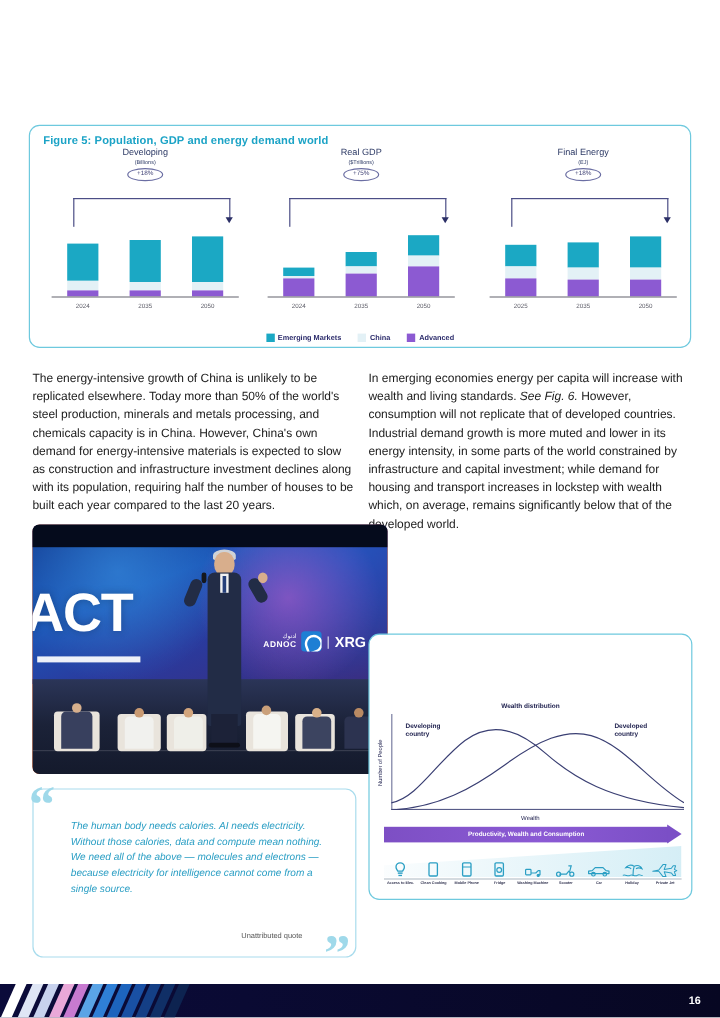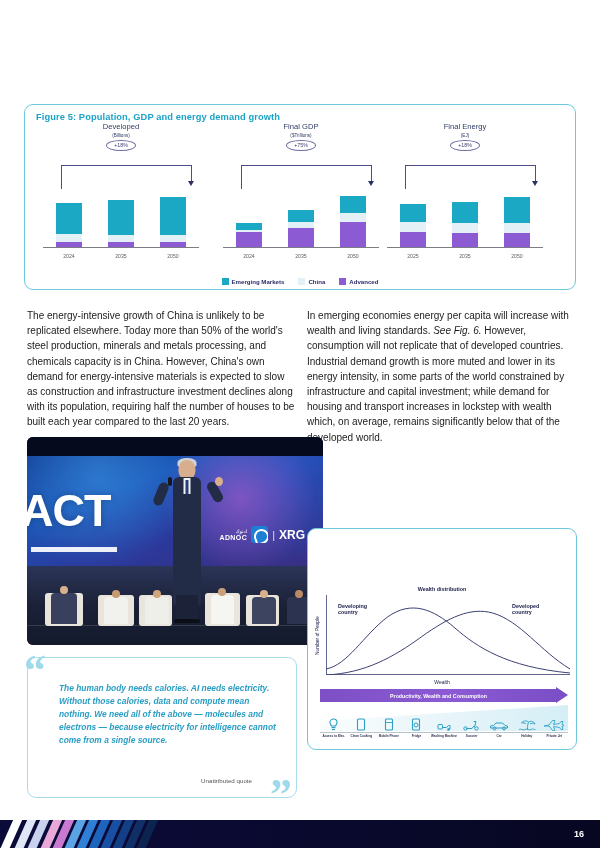--- a/index.html
+++ b/index.html
@@ -141,21 +141,21 @@
   .q-open {
     position:absolute; left:-4px; top:-9px; font-size:44px; color:#9fd9ea;
     font-family:"Liberation Serif", serif; font-weight:bold; line-height:1;
   }
   .q-close {
     position:absolute; right:4px; bottom:-20px; font-size:44px; color:#9fd9ea;
     font-family:"Liberation Serif", serif; font-weight:bold; line-height:1;
   }
   .q-text {
     position:absolute; left:31px; right:16px; top:24px;
-    font-size:8.4px; line-height:1.55; font-style:italic; font-weight:bold;
+    font-size:8.4px; line-height:1.55; font-style:italic; font-weight:normal;
     color:#2a9ec4;
   }
   .q-attr {
     position:absolute; right:44px; bottom:13px; font-size:6.2px; color:#555;
   }
 
   
   .fig6 {
     position:absolute; left:307px; top:528px; width:270px; height:222px;
     border:1px solid #6ec9de; border-radius:9px; background:#fff;
@@ -202,24 +202,24 @@
   .stripe { position:absolute; top:-12px; height:56px; width:9px; transform:skewX(-24deg); }
   .pagenum { position:absolute; right:16px; top:50%; transform:translateY(-50%);
              color:#fff; font-size:9px; font-weight:bold; }
 </style>
 </head>
 <body>
 
 <div class="page">
 
   <div class="fig5">
-    <div class="fig5-title">Figure 5: Population, GDP and energy demand growth</div>
+    <div class="fig5-title">Figure 5: Population, GDP and energy demand world</div>
 
     <div class="panel" style="left:12px; width:168px;">
-      <div class="panel-title">Developed</div>
+      <div class="panel-title">Developing</div>
       <div class="panel-unit">(Billions)</div>
       <div class="badge-wrap">
         <span class="badge">+18%</span>
       </div>
       <div class="arrowbox">
         <div class="vl"></div>
           <div class="hl"></div>
           <div class="vr"></div>
           <div class="head"></div>
       </div>
@@ -244,21 +244,21 @@
         <div class="axis"></div>
         <div class="xlab">
           <span>2024</span>
           <span>2035</span>
           <span>2050</span>
         </div>
       </div>
     </div>
 
     <div class="panel" style="left:192px; width:168px;">
-      <div class="panel-title">Final GDP</div>
+      <div class="panel-title">Real GDP</div>
       <div class="panel-unit">($Trillions)</div>
       <div class="badge-wrap">
         <span class="badge">+75%</span>
       </div>
       <div class="arrowbox">
         <div class="vl"></div>
           <div class="hl"></div>
           <div class="vr"></div>
           <div class="head"></div>
       </div>
@@ -282,21 +282,21 @@
         </div>
         <div class="axis"></div>
         <div class="xlab">
           <span>2024</span>
           <span>2035</span>
           <span>2050</span>
         </div>
       </div>
     </div>
 
-    <div class="panel" style="left:356px; width:168px;">
+    <div class="panel" style="left:377px; width:168px;">
       <div class="panel-title">Final Energy</div>
       <div class="panel-unit">(EJ)</div>
       <div class="badge-wrap">
         <span class="badge">+18%</span>
       </div>
       <div class="arrowbox">
         <div class="vl"></div>
           <div class="hl"></div>
           <div class="vr"></div>
           <div class="head"></div>

